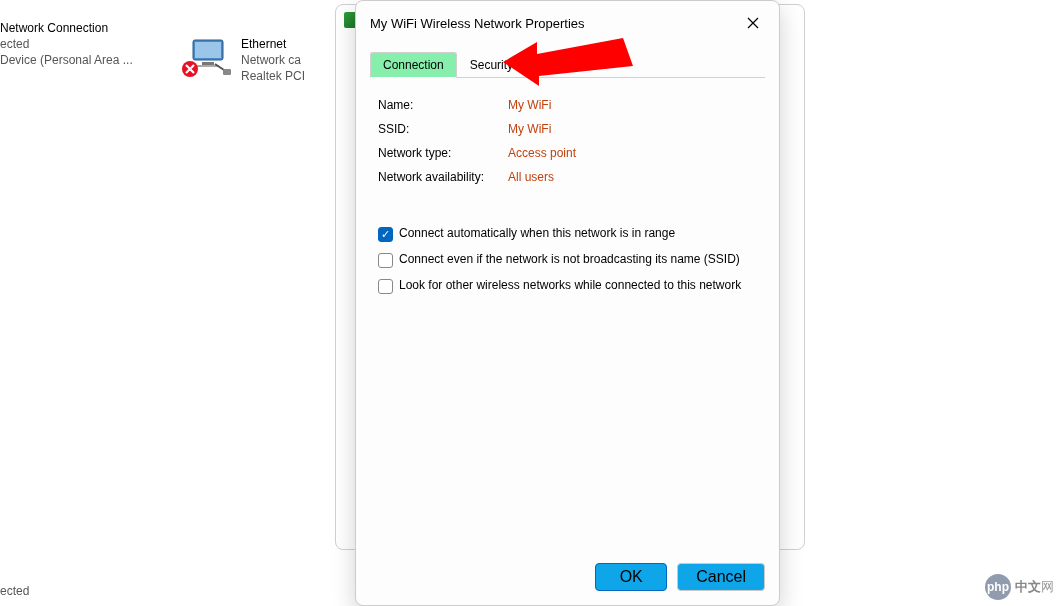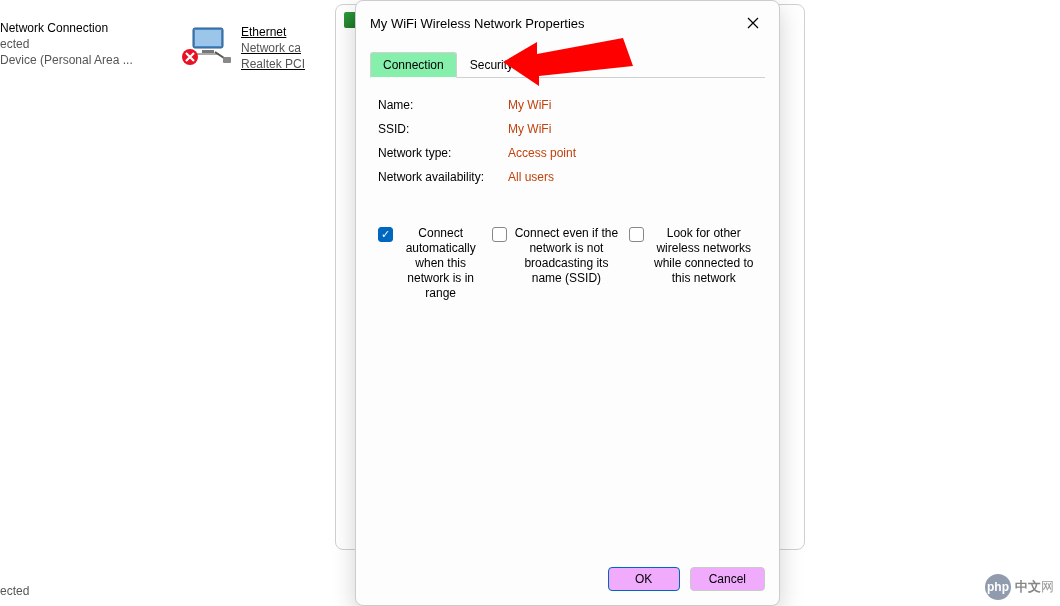--- a/index.html
+++ b/index.html
@@ -6,21 +6,21 @@
     body { width: 1060px; height: 606px; background: #ffffff; position: relative; overflow: hidden; font-size: 12px; color: #000; }
 
     
     .net-item { position: absolute; display: flex; align-items: flex-start; gap: 8px; }
     .net-icon { width: 48px; height: 40px; display: flex; align-items: center; justify-content: center; position: relative; }
     .net-text { display: flex; flex-direction: column; line-height: 16px; }
     .net-title { color: #000; }
     .net-sub { color: #555; }
 
     .bg-item1 { top: 20px; left: 0; }
-    .bg-item2 { top: 24px; left: 185px; text-decoration: underline; }
+    .bg-item2 { top: 36px; left: 185px; }
     .bg-partial { position: absolute; bottom: 8px; left: 0px; font-size: 12px; color: #555; }
     .bg-ir { position: absolute; top: 65px; left: 790px; font-size: 12px; color: #555; }
     .bg-g { position: absolute; top: 65px; left: 344px; font-size: 12px; color: #000; }
 
     
     .dialog {
       position: absolute;
       top: 0; left: 355px;
       width: 425px; height: 606px;
       background: #fdfdfd;
@@ -39,31 +39,31 @@
     .tabs { display:flex; border-bottom: 1px solid #d0d0d0; margin-top: 4px; }
     .tab { padding: 5px 12px; font-size: 12px; border: 1px solid transparent; position: relative; top: 1px; background: transparent; }
     .tab.active { border: 1px solid #d0d0d0; border-bottom: 1px solid #fdfdfd; border-radius: 3px 3px 0 0; background: #86efac; }
 
     
     .content { padding: 20px 8px 8px 8px; font-size: 12px; }
     .prop-grid { display: grid; grid-template-columns: 130px 1fr; row-gap: 10px; margin-bottom: 42px; }
     .prop-label { color: #000; }
     .prop-value { color: #c2410c; }
 
-    .checks { display:flex; flex-direction:row; gap: 10px; text-align: center; }
+    .checks { display:flex; flex-direction:column; gap: 10px; }
     .check-row { display:flex; align-items:flex-start; gap: 6px; }
     .checkbox { width: 15px; height: 15px; border: 1px solid #888; border-radius: 3px; display:flex; align-items:center; justify-content:center; flex-shrink:0; background:#fff; margin-top:1px;}
     .checkbox.checked { background: #0067c0; border-color: #0067c0; }
     .checkbox.checked::after { content:"✓"; color:#fff; font-size:11px; line-height:11px; }
     .check-label { font-size: 12px; line-height: 15px; }
     .indent-line { padding-left: 0px; }
 
     
     .dlg-footer { display:flex; justify-content:flex-end; gap: 10px; padding: 10px 14px 14px; }
-    .btn { min-width: 72px; padding: 4px 18px; font-size: 12px; border-radius: 4px; background: #f0abfc; border: 1px solid #c9c9c9; }
+    .btn { min-width: 72px; padding: 4px 18px; font-size: 16px; border-radius: 4px; background: #0ea5e9; border: 1px solid #c9c9c9; }
     .btn.primary { border: 1px solid #0067c0; color: #000; }
 
     
     .under-window {
       position: absolute; top: 4px; left: 335px; width: 470px; height: 546px;
       border: 1px solid #d0d0d0; border-radius: 8px; background: #fff; z-index: 5;
     }
     .under-window-header { height: 30px; display:flex; align-items:center; padding-left: 8px; gap:6px; }
     .under-icon { width:16px; height:16px; background: linear-gradient(135deg,#2e9e3a,#1a6e24); border-radius:2px; }
 

